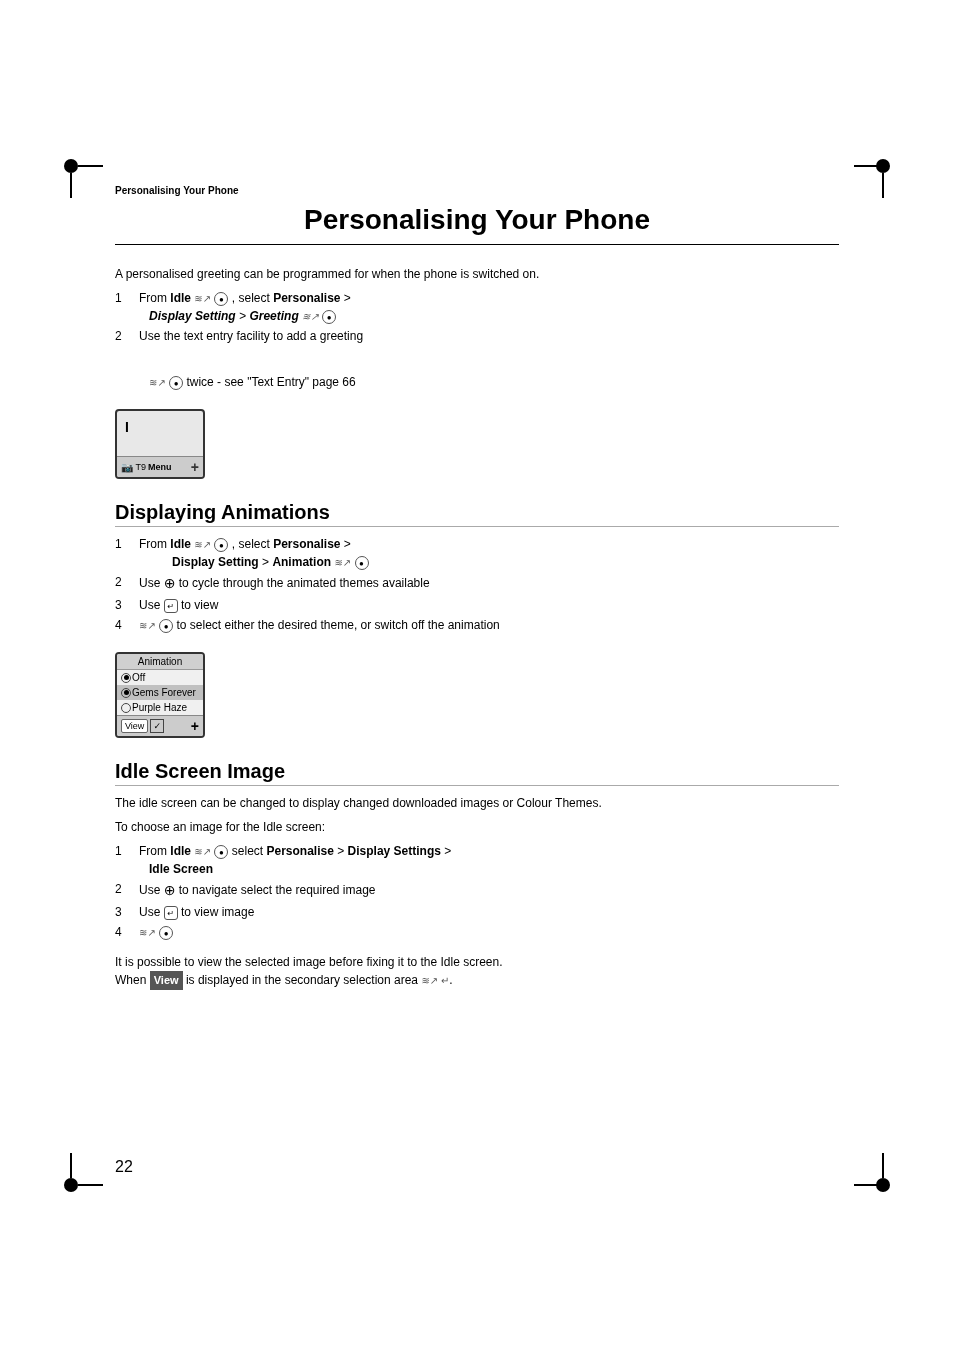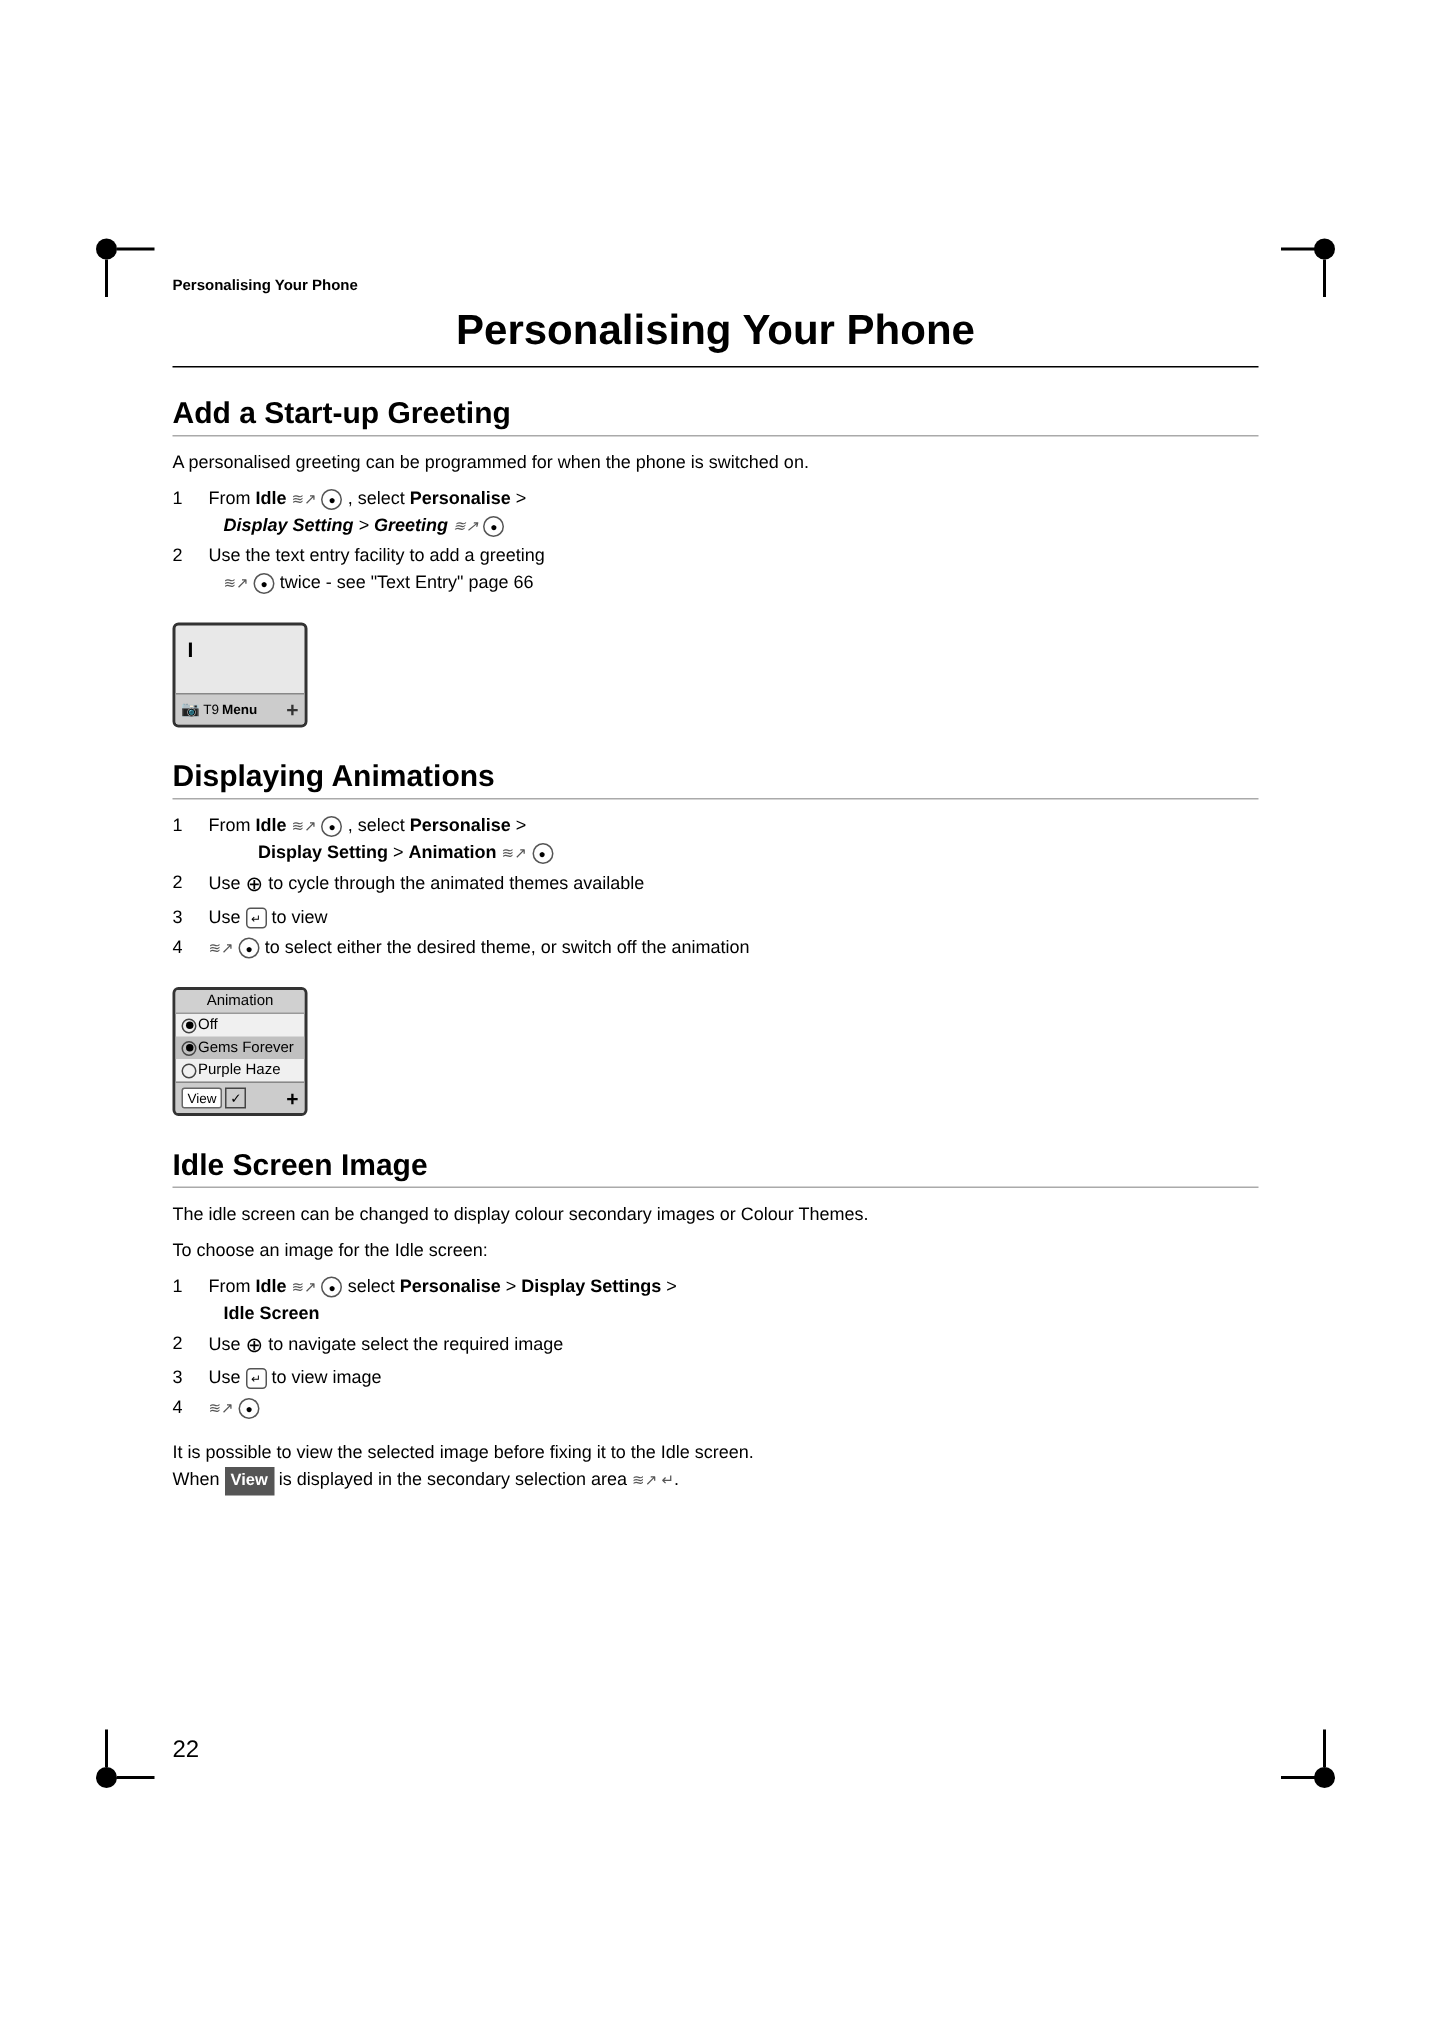--- a/index.html
+++ b/index.html
@@ -352,21 +352,20 @@
     <div class="v-line" style="top:auto;bottom:18px;left:auto;right:10px;"></div>
   </div>
 
   <div class="content-area">
 
     <div class="header-label">Personalising Your Phone</div>
 
     <h1 class="page-title">Personalising Your Phone</h1>
 
     <div class="section-block">
-      <h2 class="section-title">Add a Start-up Greeting</h2>
       <div class="section-with-image">
         <div class="section-text">
           <p class="section-intro">A personalised greeting can be programmed for when the phone is switched on.</p>
           <ul class="custom-list">
             <li>
               <span class="list-num">1</span>
               <span class="list-content">
                 From <span class="bold">Idle</span>
                 <span class="inline-icon"> ≋↗</span>
                 <span class="key-icon">●</span>
@@ -375,21 +374,21 @@
                   <span class="bold">Display Setting</span> &gt; <span class="bold">Greeting</span>
                   <span class="inline-icon"> ≋↗</span>
                   <span class="key-icon">●</span>
                 </span>
               </span>
             </li>
             <li>
               <span class="list-num">2</span>
               <span class="list-content">
                 Use the text entry facility to add a greeting<br>
-                <span style="margin-left:10px;display:block;">
+                <span style="margin-left:10px;display:block;margin-top:28px;">
                   <span class="inline-icon">≋↗</span>
                   <span class="key-icon">●</span>
                   twice - see "Text Entry" page 66
                 </span>
               </span>
             </li>
           </ul>
         </div>
 
         <div class="phone-screen">
@@ -468,21 +467,21 @@
               <div class="check-icon">✓</div>
               <span style="margin-left:auto;font-weight:bold;font-size:14px;">+</span>
             </div>
           </div>
         </div>
       </div>
     </div>
 
     <div class="section-block">
       <h2 class="section-title">Idle Screen Image</h2>
-      <p class="section-intro">The idle screen can be changed to display colour secondary images or Colour Themes.</p>
+      <p class="section-intro">The idle screen can be changed to display changed downloaded images or Colour Themes.</p>
       <p class="section-intro">To choose an image for the Idle screen:</p>
       <ul class="custom-list">
         <li>
           <span class="list-num">1</span>
           <span class="list-content">
             From <span class="bold">Idle</span>
             <span class="inline-icon"> ≋↗</span>
             <span class="key-icon">●</span>
             select <span class="bold">Personalise</span> &gt; <span class="bold">Display Settings</span> &gt;<br>
             <span style="margin-left:10px;display:block;font-weight:bold;">Idle Screen</span>

